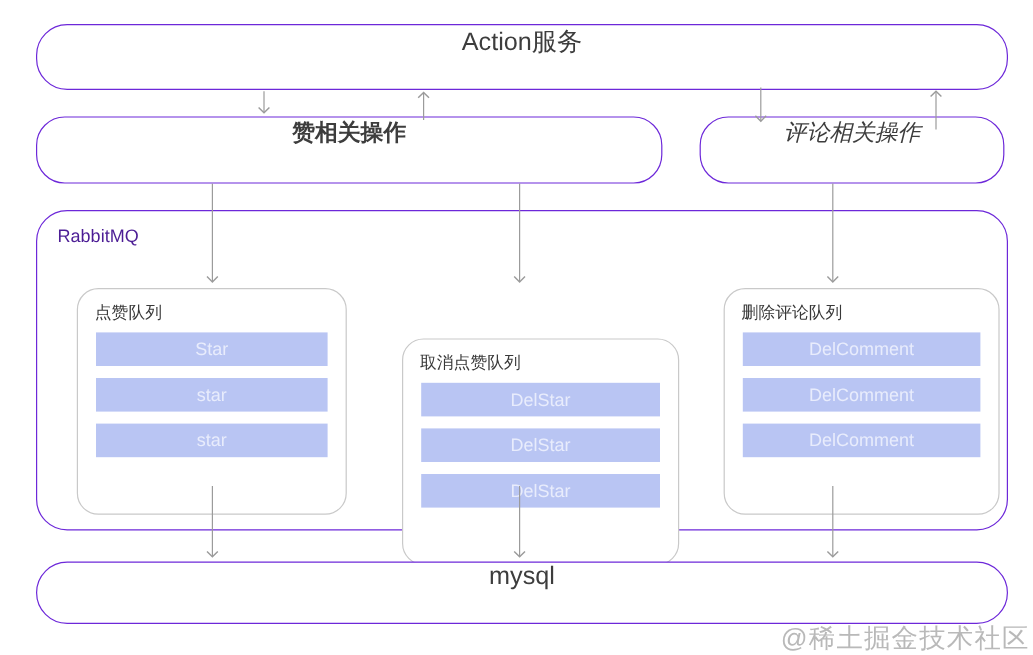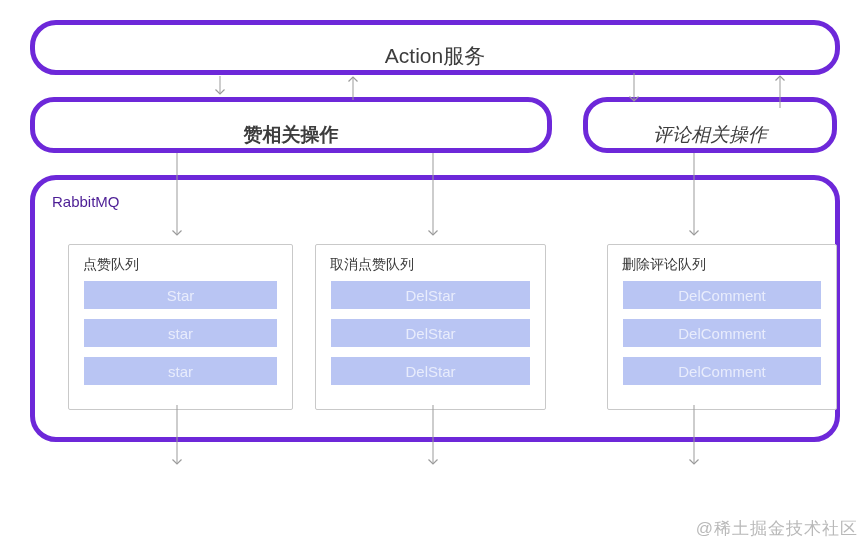--- a/index.html
+++ b/index.html
@@ -11,51 +11,51 @@
   .canvas {
     position: relative;
     width: 861px;
     height: 546px;
     background: #ffffff;
     overflow: hidden;
   }
   .box {
     position: absolute;
     background: #ffffff;
-    border: 5px solid #6d28d9;
+    border: 1px solid #6d28d9;
     box-sizing: border-box;
     display: flex;
-    align-items: flex-end;
+    align-items: flex-start;
     justify-content: center;
     color: #3d3d3d;
   }
   .big-title { font-size: 21px; }
   .mid-title { font-size: 19px; }
   #action-box   { left: 30px;  top: 20px;  width: 810px; height: 55px; border-radius: 26px; }
   #like-ops-box { left: 30px;  top: 97px;  width: 522px; height: 56px; border-radius: 24px; font-weight: bold; }
   #comment-ops-box { left: 583px; top: 97px; width: 254px; height: 56px; border-radius: 24px; font-style: italic; }
   #rabbitmq-box { left: 30px;  top: 175px; width: 810px; height: 267px; border-radius: 26px;
                   display: block; }
   #rabbitmq-label {
     position: absolute; left: 17px; top: 13px;
     font-size: 15px; color: #4c1d95;
   }
   #mysql-box { left: 30px; top: 468px; width: 810px; height: 52px; border-radius: 26px; }
 
   .queue-box {
     position: absolute;
     top: 64px;
-    height: 166px;
+    height: 189px;
     border: 1px solid #c9c9c9;
-    border-radius: 2px;
+    border-radius: 18px;
     background: #ffffff;
     box-sizing: border-box;
   }
   #queue-like        { left: 33px;  width: 225px; }
-  #queue-unlike      { left: 280px; width: 231px; }
+  #queue-unlike      { left: 304px; width: 231px; margin-top: 42px; }
   #queue-delcomment  { left: 572px; width: 230px; }
 
   .queue-title {
     position: absolute;
     left: 14px; top: 11px;
     font-size: 14px;
     color: #383838;
   }
   .queue-items {
     position: absolute;
@@ -76,21 +76,21 @@
   #arrow-layer {
     position: absolute;
     left: 0; top: 0;
     width: 861px; height: 546px;
     pointer-events: none;
   }
   #watermark {
     position: absolute;
     right: 3px;
     top: 517px;
-    font-size: 17px;
+    font-size: 22px;
     color: #b9b9b9;
     letter-spacing: 1px;
   }
 </style>
 </head>
 <body>
 
 <div class="canvas">
 
   <div class="box big-title" id="action-box">
@@ -128,20 +128,23 @@
     <div class="queue-box" id="queue-delcomment">
       <div class="queue-title">删除评论队列</div>
       <div class="queue-items">
         <div class="queue-item">DelComment</div>
         <div class="queue-item">DelComment</div>
         <div class="queue-item">DelComment</div>
       </div>
     </div>
   </div>
 
+  <div class="box big-title" id="mysql-box">
+    <span>mysql</span>
+  </div>
 
   <svg id="arrow-layer" width="861" height="546" viewBox="0 0 861 546" xmlns="http://www.w3.org/2000/svg">
     <defs>
       <marker id="ah" markerWidth="12" markerHeight="12" refX="6" refY="6" orient="auto">
         <path d="M1.5,1.5 L6,6 L1.5,10.5" fill="none" stroke="#9b9b9b" stroke-width="1.2"></path>
       </marker>
     </defs>
     <g stroke="#9b9b9b" stroke-width="1" fill="none">
       <line x1="220" y1="76" x2="220" y2="94" marker-end="url(#ah)"></line>
       <line x1="353" y1="100" x2="353" y2="77" marker-end="url(#ah)"></line>

